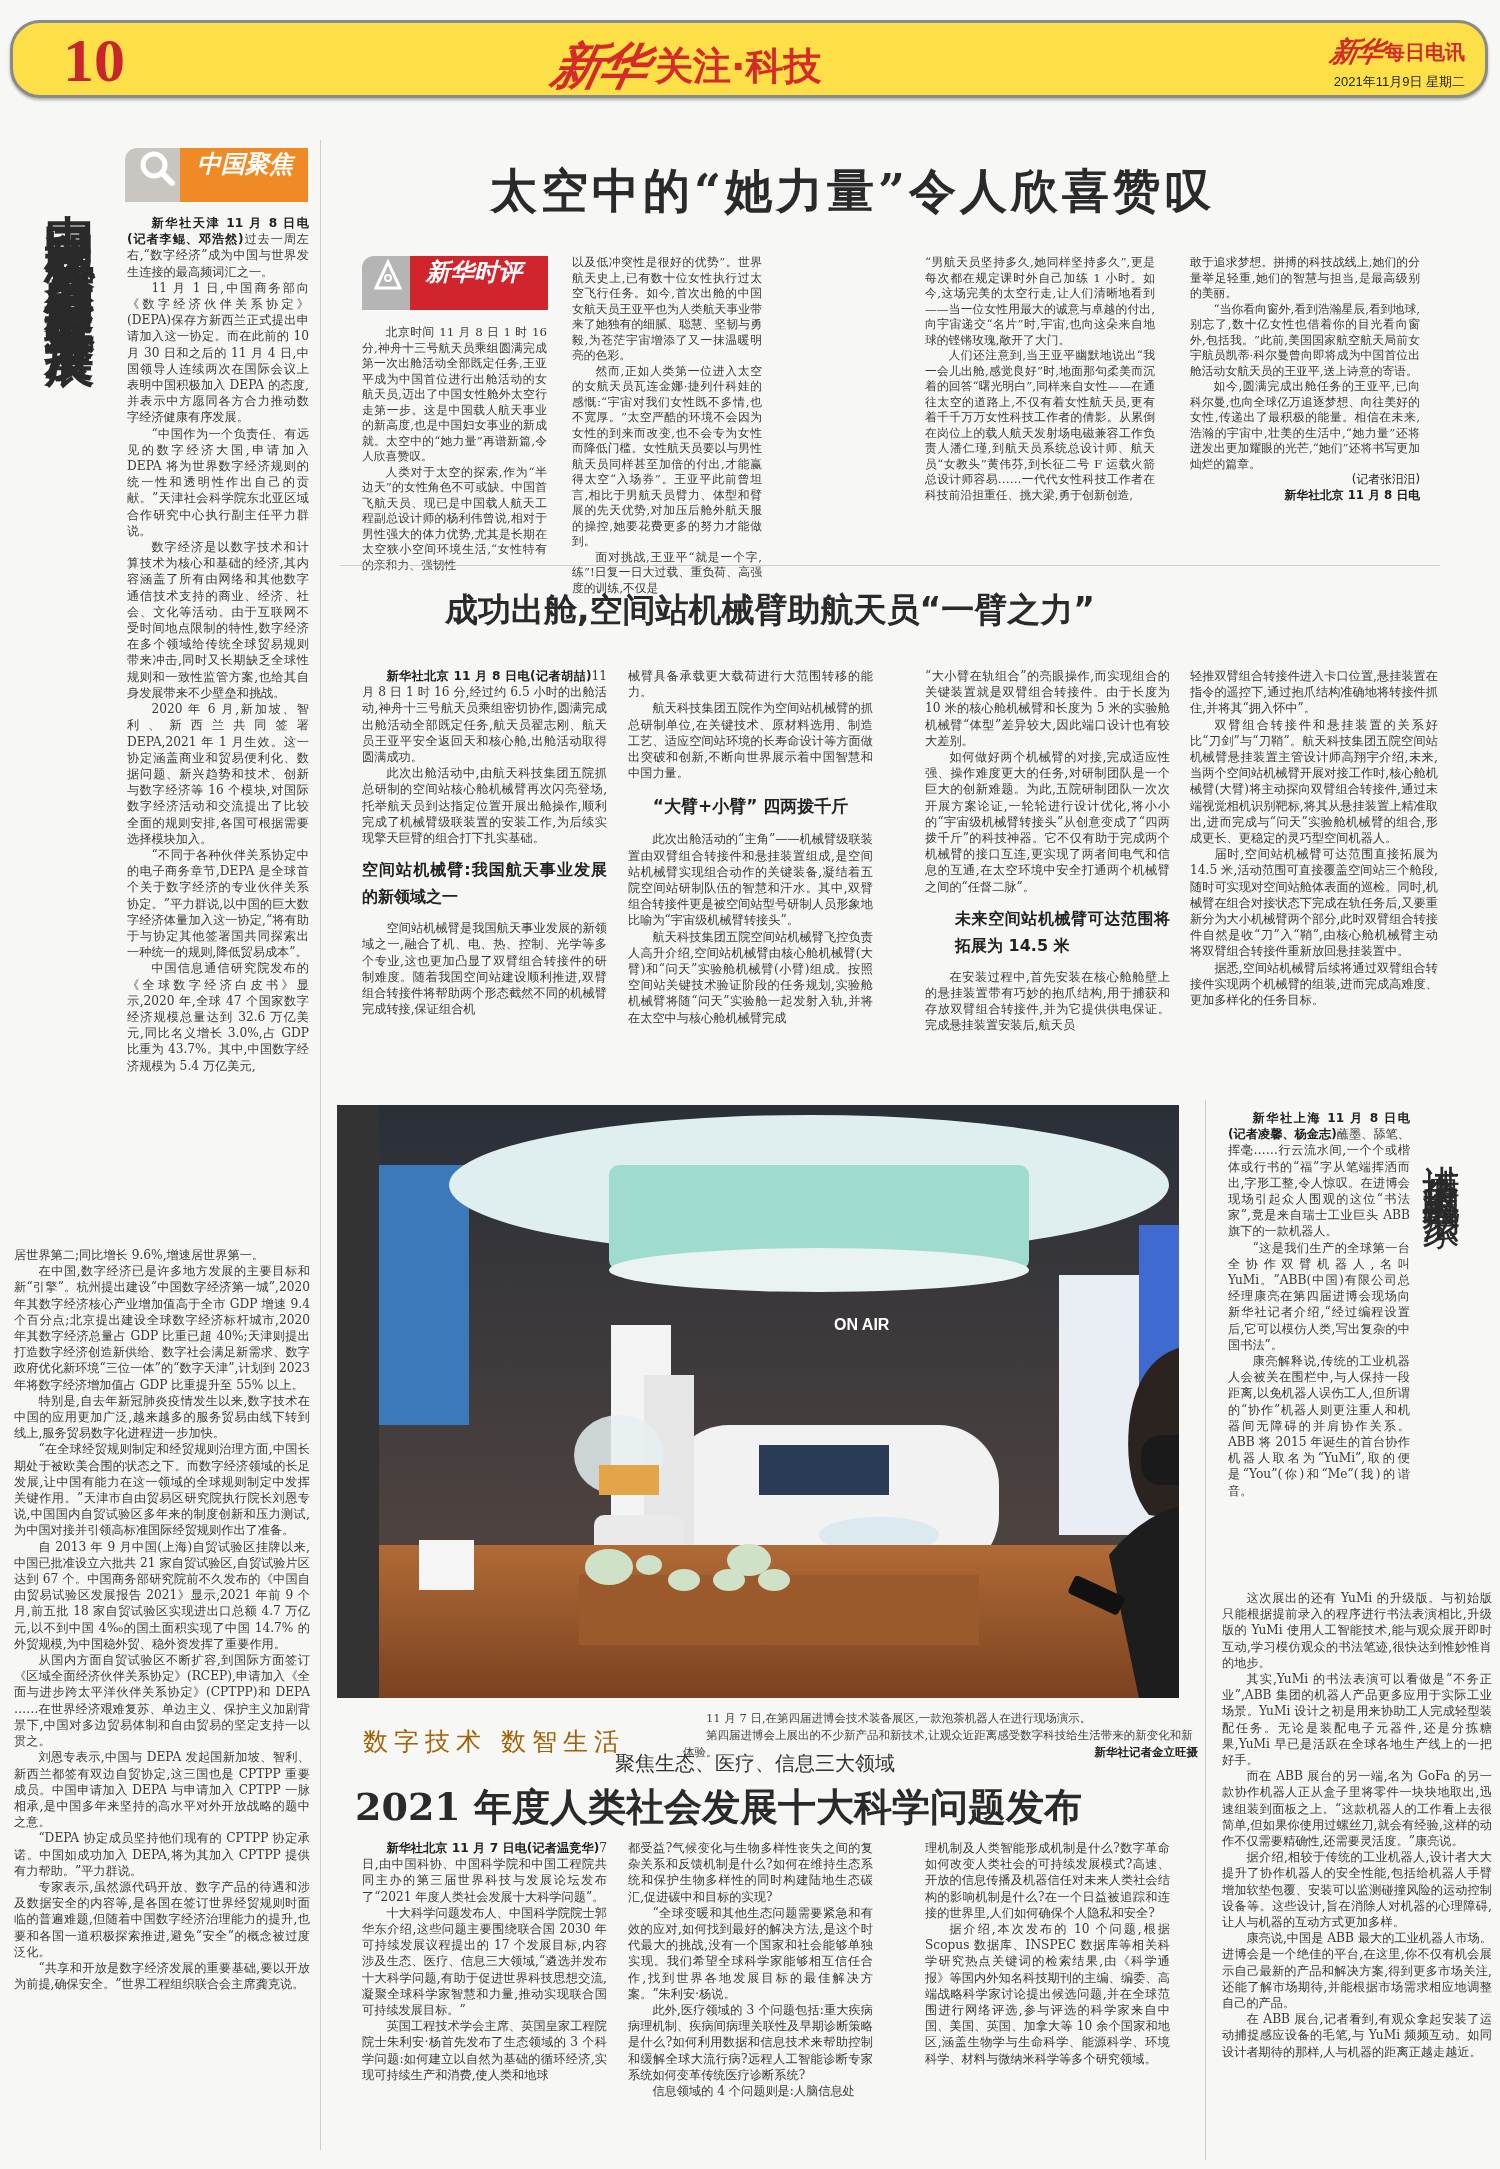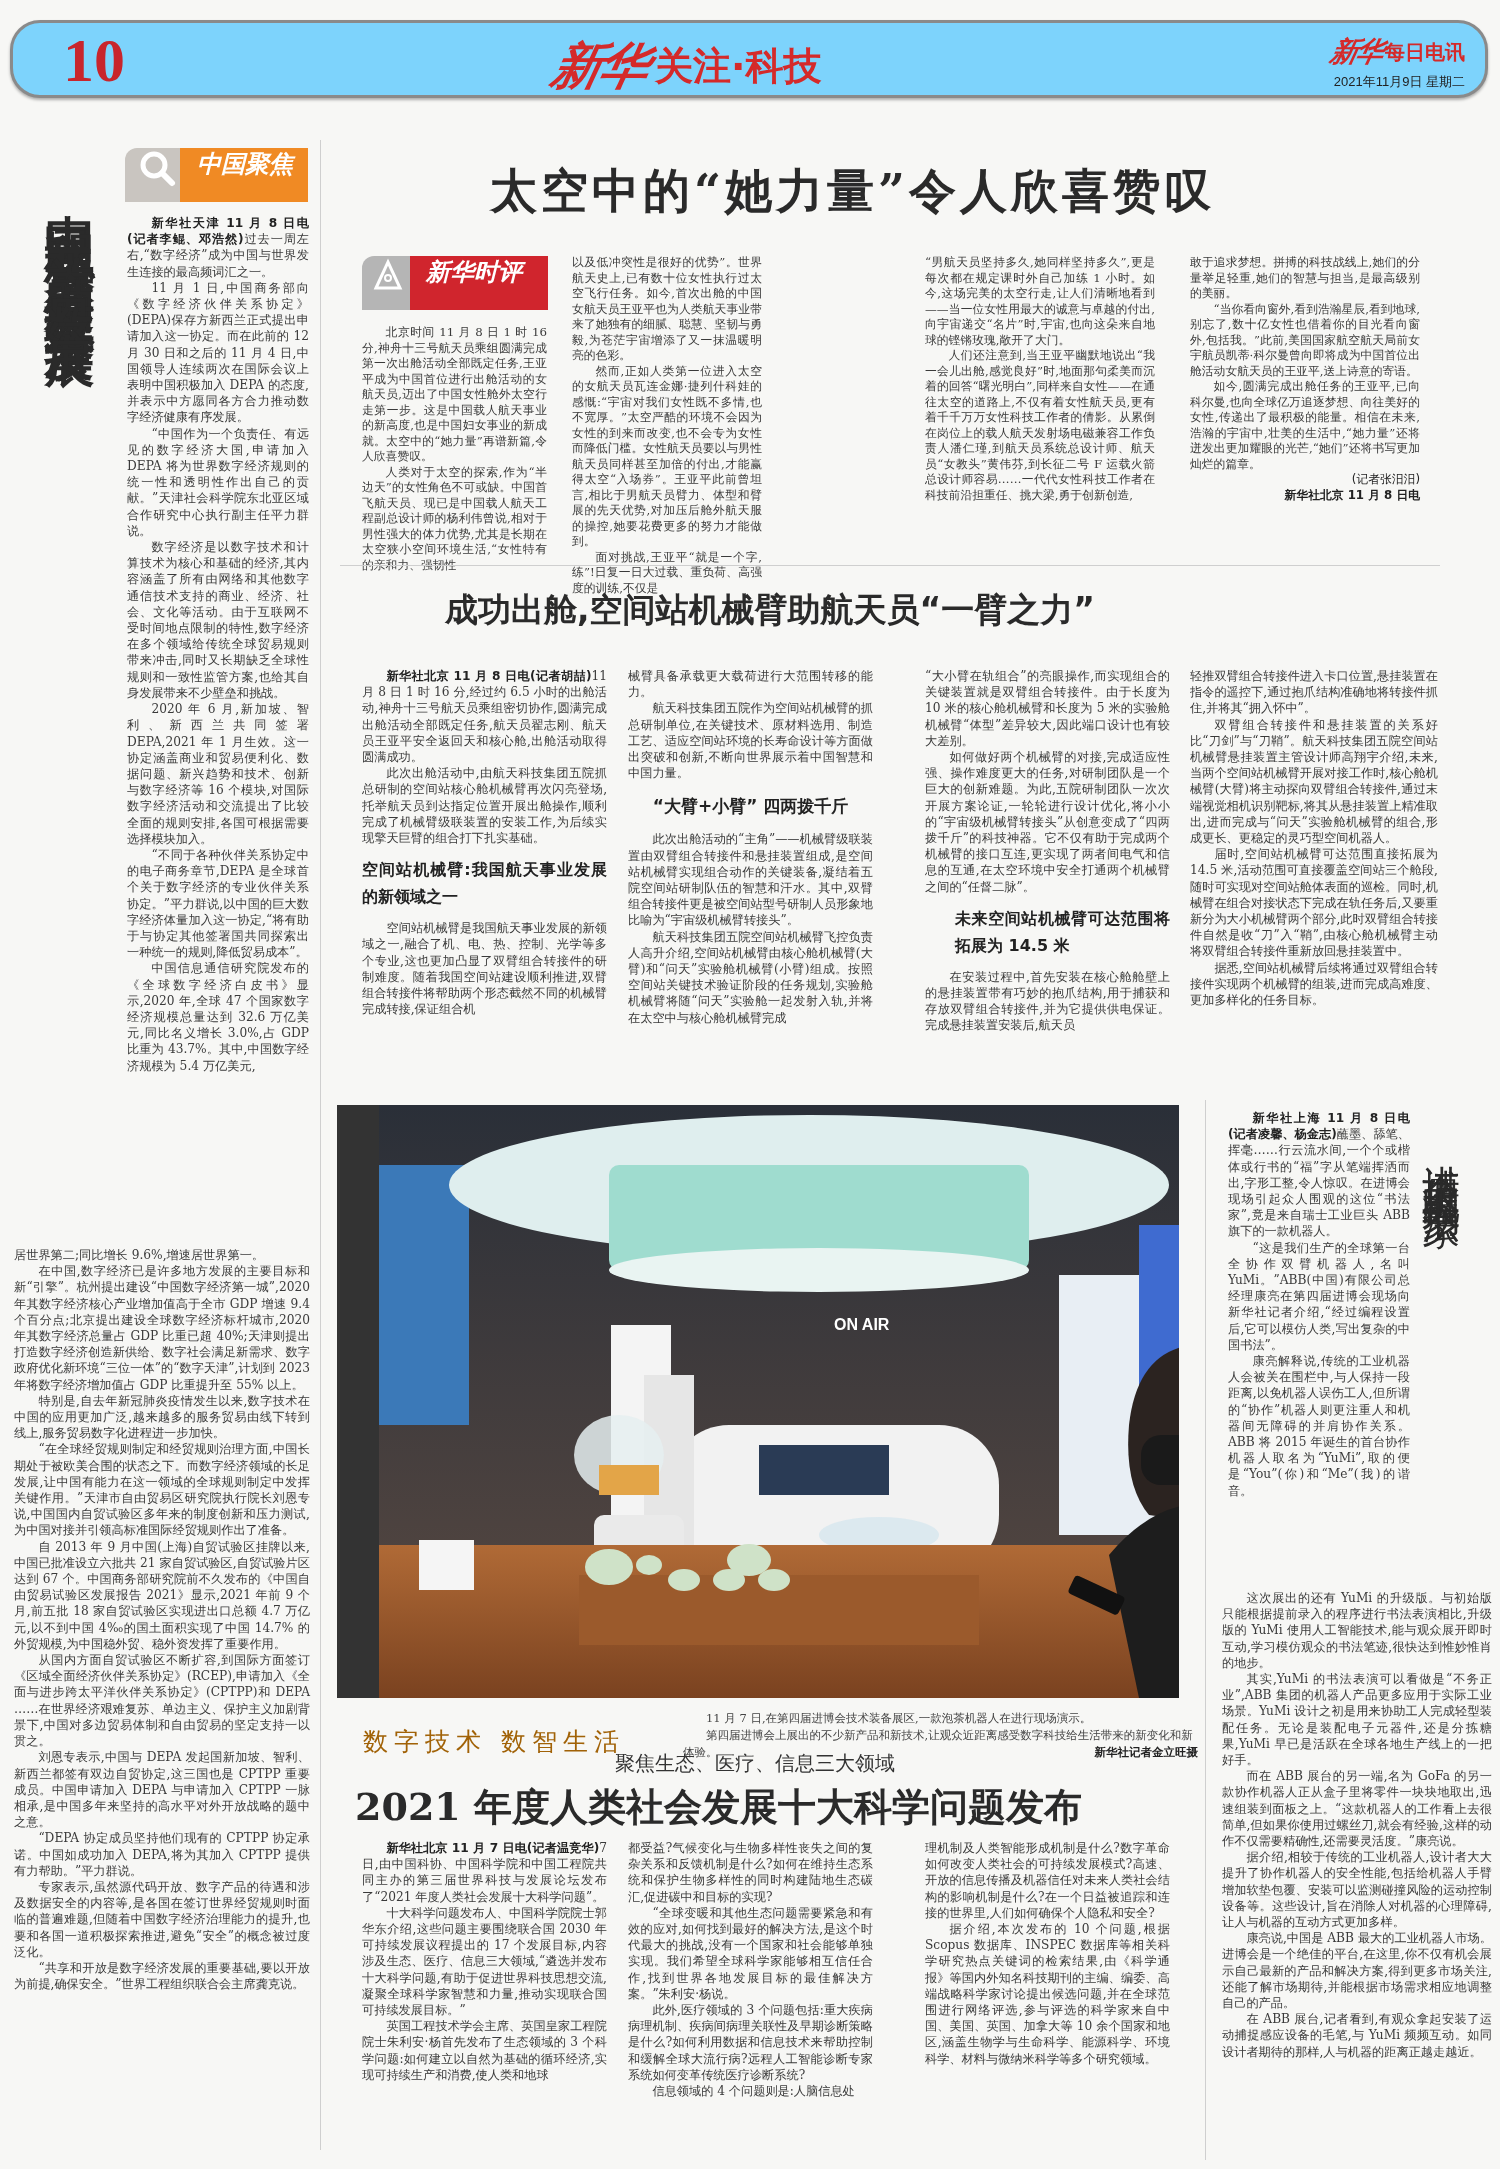--- a/index.html
+++ b/index.html
@@ -1,17 +1,17 @@
 <!DOCTYPE html>
 <html><head>
 <meta charset="utf-8">
 <style>
 *{box-sizing:border-box;margin:0;padding:0;}
 body{width:1500px;height:2169px;background:#f7f7f5;font-family:"DejaVu Serif","Liberation Serif",serif;color:#2a2a2a;position:relative;overflow:hidden;}
-.masthead{position:absolute;left:10px;top:20px;width:1478px;height:78px;border:3px solid #8a8a8a;border-radius:30px;background:#7dd3fc;box-shadow:0 2px 3px rgba(0,0,0,.3);}
+.masthead{position:absolute;left:10px;top:20px;width:1478px;height:78px;border:3px solid #8a8a8a;border-radius:30px;background:#fde047;box-shadow:0 2px 3px rgba(0,0,0,.3);}
 .page-num{position:absolute;left:50px;top:2px;font-family:"Liberation Serif",serif;font-weight:bold;font-size:62px;color:#c8252c;}
 .mast-title{position:absolute;left:540px;top:10px;display:flex;align-items:center;gap:10px;}
 .logo-script{font-family:"DejaVu Serif",serif;font-style:italic;font-weight:bold;color:#d42a2a;font-size:50px;transform:skew(-12deg);letter-spacing:-4px;}
 .mast-section{font-family:"DejaVu Sans",sans-serif;font-weight:bold;font-size:38px;color:#d42a2a;}
 .mast-right{position:absolute;right:20px;top:10px;text-align:right;}
 .mast-right .brand{display:flex;align-items:center;justify-content:flex-end;gap:4px;}
 .mast-right .logo-sm{font-family:"DejaVu Serif",serif;font-style:italic;font-weight:bold;color:#d42a2a;font-size:28px;transform:skew(-12deg);letter-spacing:-3px;}
 .mast-right .paper{font-family:"DejaVu Sans",sans-serif;font-weight:bold;color:#d42a2a;font-size:20px;}
 .mast-right .date{font-family:"Liberation Sans",sans-serif;font-size:13px;color:#222;margin-top:2px;}
 
@@ -62,21 +62,21 @@
     <svg width="40" height="40" viewBox="0 0 40 40">
         <circle cx="17" cy="17" r="11" fill="none" stroke="#fff" stroke-width="5"></circle>
         <line x1="25" y1="25" x2="35" y2="35" stroke="#fff" stroke-width="6" stroke-linecap="round"></line>
       </svg>
   </span>
   <span class="label">中国聚焦</span>
 </div>
 
 <div class="col" style="left:127px;top:215px;width:182px;">
   <p><span class="lead">新华社天津 11 月 8 日电</span><span class="lead">(记者李鲲、邓浩然)</span><span>过去一周左右,“数字经济”成为中国与世界发生连接的最高频词汇之一。</span></p>
-  <p>11 月 1 日,中国商务部向《数字经济伙伴关系协定》(DEPA)保存方新西兰正式提出申请加入这一协定。而在此前的 12 月 30 日和之后的 11 月 4 日,中国领导人连续两次在国际会议上表明中国积极加入 DEPA 的态度,并表示中方愿同各方合力推动数字经济健康有序发展。</p>
+  <p>11 月 1 日,中国商务部向《数字经济伙伴关系协定》(DEPA)保存方新西兰正式提出申请加入这一协定。而在此前的 10 月 30 日和之后的 11 月 4 日,中国领导人连续两次在国际会议上表明中国积极加入 DEPA 的态度,并表示中方愿同各方合力推动数字经济健康有序发展。</p>
   <p>“中国作为一个负责任、有远见的数字经济大国,申请加入 DEPA 将为世界数字经济规则的统一性和透明性作出自己的贡献。”天津社会科学院东北亚区域合作研究中心执行副主任平力群说。</p>
   <p>数字经济是以数字技术和计算技术为核心和基础的经济,其内容涵盖了所有由网络和其他数字通信技术支持的商业、经济、社会、文化等活动。由于互联网不受时间地点限制的特性,数字经济在多个领域给传统全球贸易规则带来冲击,同时又长期缺乏全球性规则和一致性监管方案,也给其自身发展带来不少壁垒和挑战。</p>
   <p>2020 年 6 月,新加坡、智利、新西兰共同签署 DEPA,2021 年 1 月生效。这一协定涵盖商业和贸易便利化、数据问题、新兴趋势和技术、创新与数字经济等 16 个模块,对国际数字经济活动和交流提出了比较全面的规则安排,各国可根据需要选择模块加入。</p>
   <p>“不同于各种伙伴关系协定中的电子商务章节,DEPA 是全球首个关于数字经济的专业伙伴关系协定。”平力群说,以中国的巨大数字经济体量加入这一协定,“将有助于与协定其他签署国共同探索出一种统一的规则,降低贸易成本”。</p>
   <p>中国信息通信研究院发布的《全球数字经济白皮书》显示,2020 年,全球 47 个国家数字经济规模总量达到 32.6 万亿美元,同比名义增长 3.0%,占 GDP 比重为 43.7%。其中,中国数字经济规模为 5.4 万亿美元,</p>
 </div>
 <div class="col" style="left:14px;top:1247px;width:296px;">
   <p style="text-indent:0">居世界第二;同比增长 9.6%,增速居世界第一。</p>
   <p>在中国,数字经济已是许多地方发展的主要目标和新“引擎”。杭州提出建设“中国数字经济第一城”,2020 年其数字经济核心产业增加值高于全市 GDP 增速 9.4 个百分点;北京提出建设全球数字经济标杆城市,2020 年其数字经济总量占 GDP 比重已超 40%;天津则提出打造数字经济创造新供给、数字社会满足新需求、数字政府优化新环境“三位一体”的“数字天津”,计划到 2023 年将数字经济增加值占 GDP 比重提升至 55% 以上。</p>
   <p>特别是,自去年新冠肺炎疫情发生以来,数字技术在中国的应用更加广泛,越来越多的服务贸易由线下转到线上,服务贸易数字化进程进一步加快。</p>

